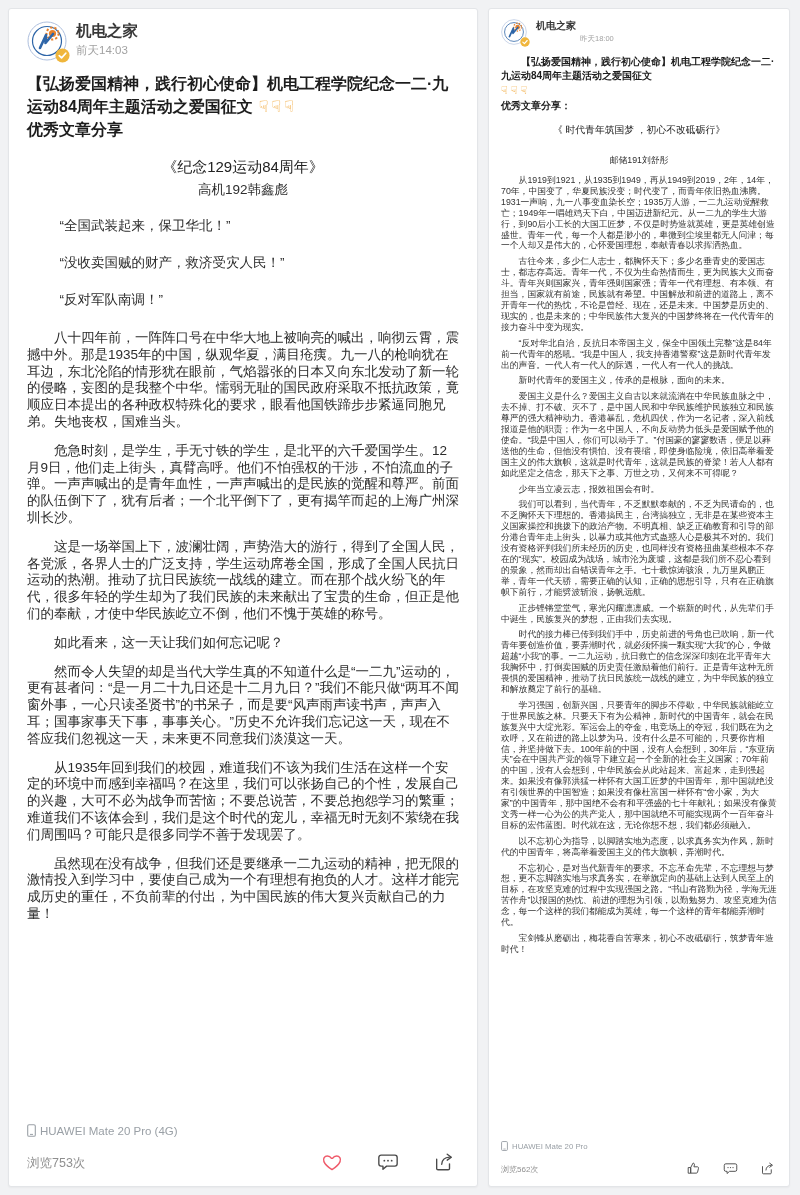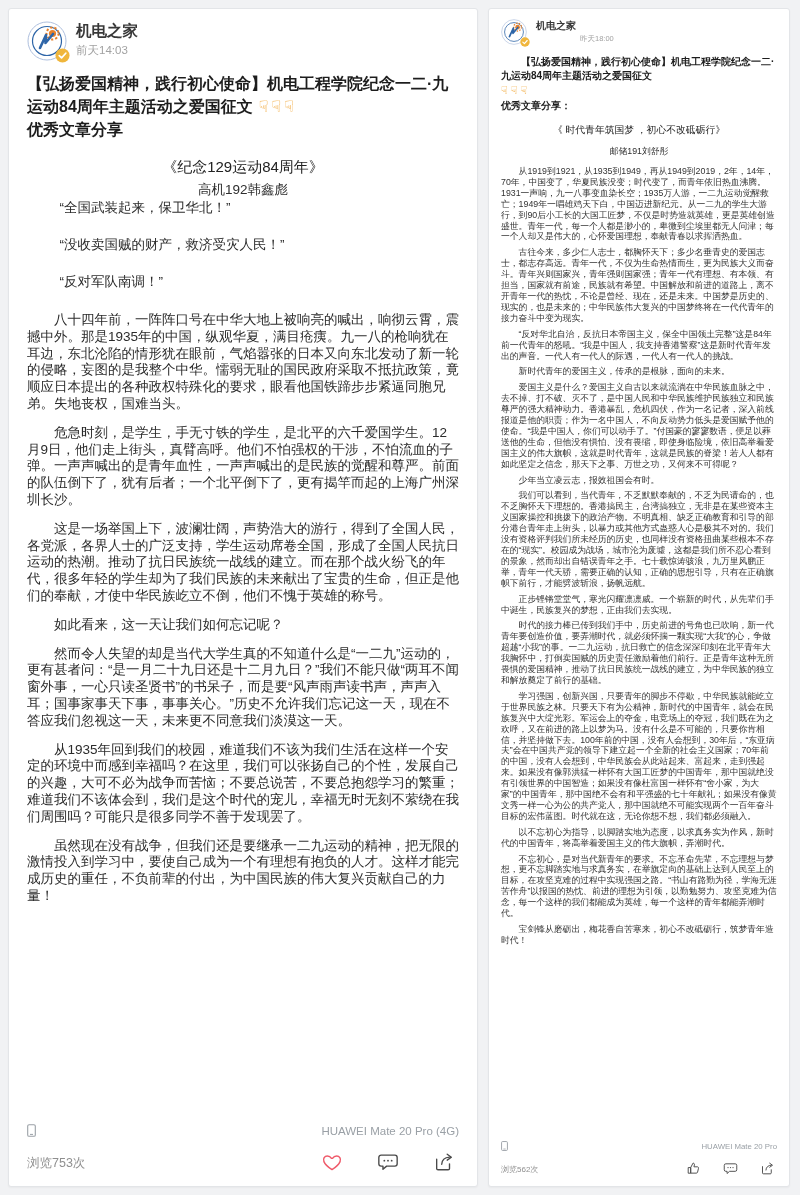--- a/index.html
+++ b/index.html
@@ -39,32 +39,32 @@
   .card-right .pointers-line { color:#f0a32f; font-size:11px; line-height:13px; letter-spacing:3px; margin-top:1px; }
   .share-note { font-weight:700; color:#1d1d1d; }
   .card-left  .share-note { font-size:16px; line-height:23px; }
   .card-right .share-note { font-size:10px; line-height:14px; margin-top:2px; }
 
   .essay-title { text-align:center; font-weight:400; color:#222; }
   .card-left  .essay-title { font-size:15px; margin-top:16px; line-height:20px; }
   .card-right .essay-title { font-size:9.8px; margin-top:10px; line-height:13px; }
   .essay-author { text-align:center; color:#2e2e2e; }
   .card-left  .essay-author { font-size:13.5px; margin-top:4px; }
-  .card-right .essay-author { font-size:8.8px; margin-top:10px;text-align:center; }
-
-  .slogans { }
+  .card-right .essay-author { font-size:8.8px; margin-top:19px;text-align:center; }
+
+  .slogans { margin-top:18px; }
   .slogan { text-indent:2.4em; line-height:17px; margin-bottom:20px; color:#2b2b2b; }
 
   .paras { flex:1 1 auto; min-height:0; overflow:hidden; }
   .card-left  .paras { margin-top:2px; }
   .card-right .paras { margin-top:8px; }
   .card-left  .para { text-indent:2em; line-height:16.8px; margin-bottom:12px; color:#2b2b2b; }
   .card-right .para { text-indent:2em; line-height:10.9px; margin-bottom:5px; color:#333; }
 
-  .device { display:flex; align-items:center; gap:16px; color:#9aa0a6;justify-content:space-between; }
+  .device { display:flex; align-items:center; gap:4px; color:#9aa0a6; }
   .card-left  .device { font-size:11.5px; margin:2px 0 14px 0; }
   .card-right .device { font-size:7.8px; margin:1px 0 10px 0; }
   .device svg { display:block; }
 
   .footer { display:flex; align-items:center; }
   .views { color:#8f8f8f; }
   .card-left  .views { font-size:12.5px; }
   .card-right .views { font-size:8px; }
   .ficons { margin-left:auto; display:flex; align-items:center; }
   .card-left  .ficons { gap:34px; padding-right:4px; }

